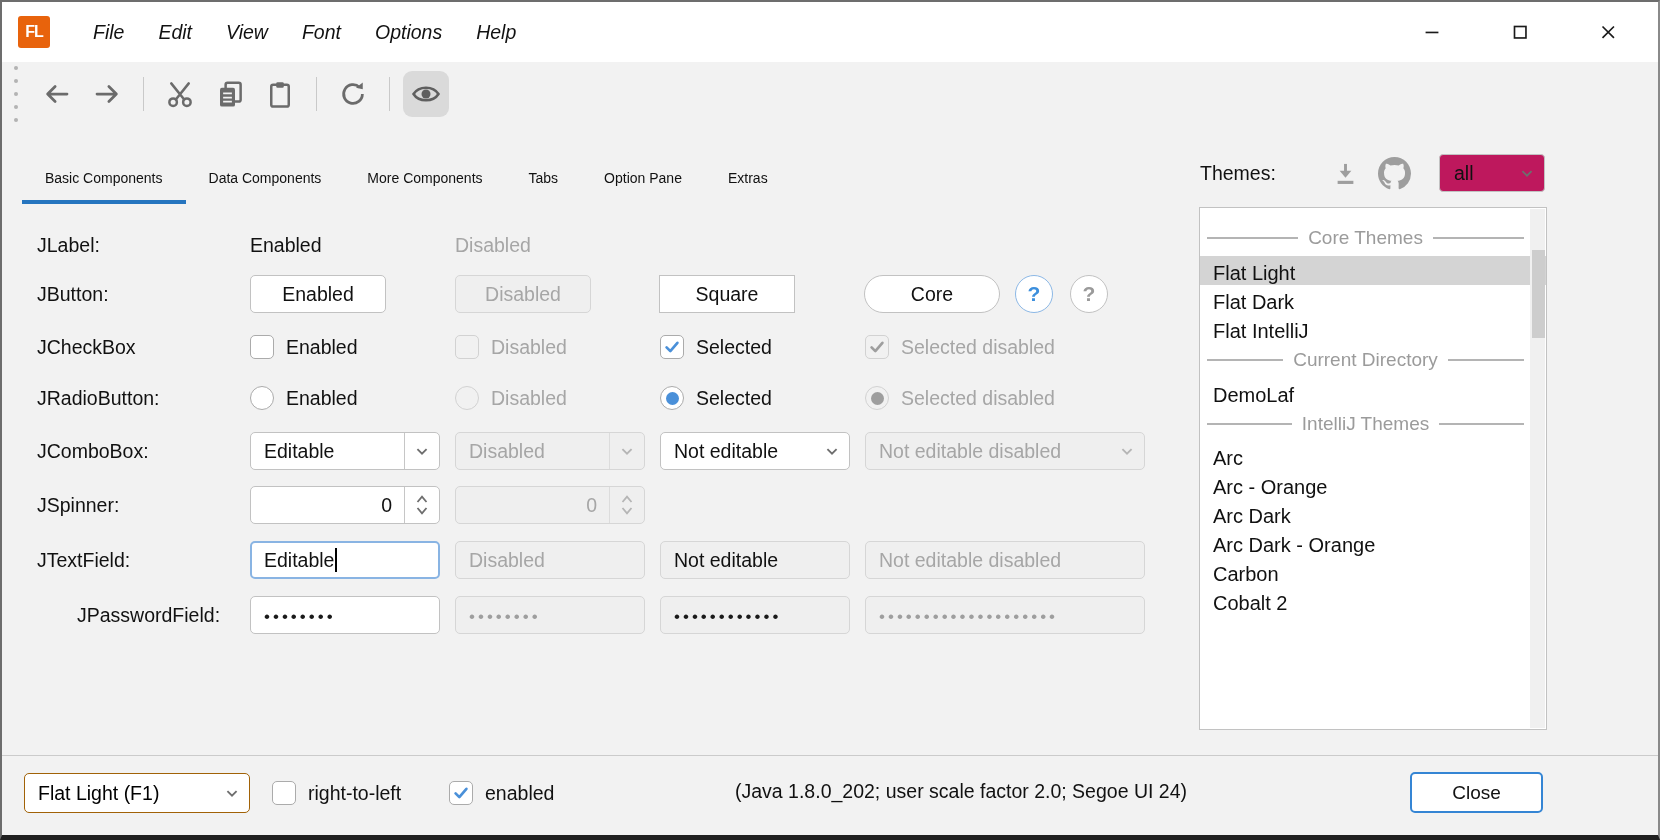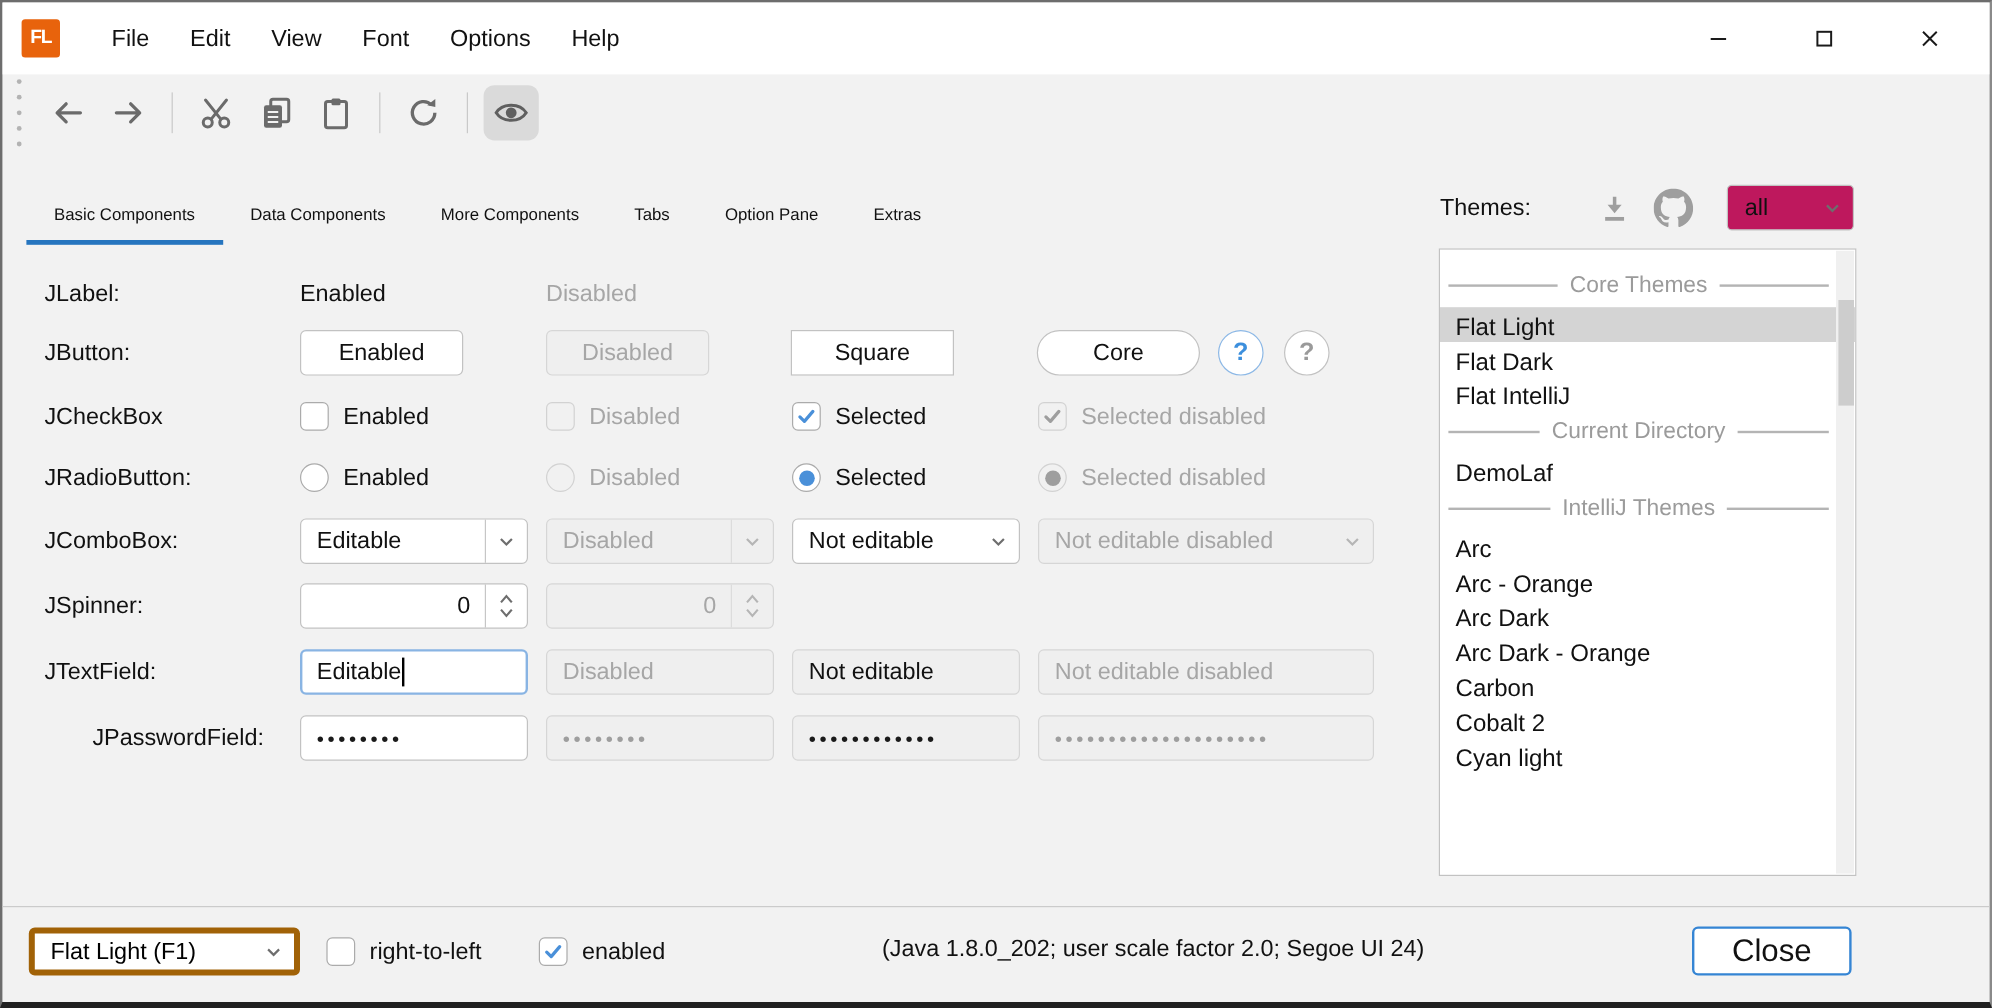--- a/index.html
+++ b/index.html
@@ -6,21 +6,21 @@
   body { font-family:"Liberation Sans", sans-serif; background:#888; }
   .window {
     position:relative; width:1660px; height:840px; background:#f2f2f2;
     border-left:2px solid #6d6d6d; border-top:2px solid #6d6d6d; border-right:2px solid #8a8a8a;
     border-bottom:5px solid #202020; overflow:hidden;
   }
   
   .titlebar { position:absolute; top:0; left:0; right:0; height:60px; background:#ffffff; display:flex; align-items:center; }
   .logo { width:32px; height:32px; margin-left:16px; background:#e8630c; border-radius:3px;
           color:#fff; font-weight:bold; font-size:16px; display:flex; align-items:center; justify-content:center; letter-spacing:-1px; }
-  .menus { display:flex; margin-left:26px; height:60px; }
+  .menus { display:flex; margin-left:26px; height:60px;font-style:italic; }
   .menu-item { padding:0 17px; font-size:19.5px; color:#111; line-height:60px; cursor:default; }
   .win-title { position:absolute; left:880px; top:0; height:60px; line-height:60px; font-size:19.5px; color:#5a5a5a; }
   .win-controls { position:absolute; right:6px; top:0; height:60px; display:flex; }
   .win-btn { width:88px; height:60px; display:flex; align-items:center; justify-content:center; }
   
   .toolbar { position:absolute; top:62px; left:0; height:60px; display:flex; align-items:center; }
   .grip { display:flex; flex-direction:column; gap:9px; margin:0 14px 0 12px; }
   .grip i { width:4px; height:4px; border-radius:50%; background:#b3b3b3; }
   .tool-btn { width:46px; height:46px; display:flex; align-items:center; justify-content:center; border-radius:9px; margin:0 2px; }
   .tool-btn.toggled { background:#dadada; }
@@ -83,27 +83,27 @@
         display:flex; align-items:center; padding-left:13px; font-size:19.5px; color:#111; }
   .tf.focused { border:2px solid #89b4e3; padding-left:12px; }
   .tf.gray { background:#efefef; border-color:#d6d6d6; }
   .tf.distext { color:#a6a6a6; }
   .caret { width:2px; height:24px; background:#000; margin-left:1px; }
   .pw { font-size:17px; letter-spacing:3px; color:#1a1a1a; padding-top:4px; }
   .pw.gray { color:#9e9e9e; }
   
   .bottom-sep { position:absolute; left:0; right:0; top:753px; height:1px; background:#cbcbcb; }
   .bottom-combo { position:absolute; left:22px; top:771px; width:226px; height:40px; background:#fff;
-                  border:5px solid #a16207; border-radius:5px; display:flex; align-items:center; font-size:19.5px; }
+                  border:1px solid #a16207; border-radius:5px; display:flex; align-items:center; font-size:19.5px; }
   .bottom-combo .txt { flex:1; padding-left:13px; }
   .bottom-combo .arr { width:34px; display:flex; justify-content:center; }
   .status-text { position:absolute; left:733px; top:778px; font-size:19.5px; color:#111; }
   .close-btn { position:absolute; left:1408px; top:770px; width:133px; height:41px; background:#fff;
                border:2px solid #3585d4; border-radius:5px; display:flex; align-items:center; justify-content:center;
-               font-size:26px; color:#111; }
+               font-size:19px; color:#111; }
   svg { display:block; }
 </style>
 </head>
 <body>
 
 <div class="window">
 
   <div class="titlebar">
     <div class="logo">FL</div>
     <div class="menus">
@@ -250,21 +250,20 @@
     <div class="theme-item">Flat IntelliJ</div>
     <div class="theme-sep">Current Directory</div>
     <div class="theme-item">DemoLaf</div>
     <div class="theme-sep">IntelliJ Themes</div>
     <div class="theme-item">Arc</div>
     <div class="theme-item">Arc - Orange</div>
     <div class="theme-item">Arc Dark</div>
     <div class="theme-item">Arc Dark - Orange</div>
     <div class="theme-item">Carbon</div>
     <div class="theme-item">Cobalt 2</div>
-    <div class="theme-item">Cyan light</div>
     <div class="vscroll-track"></div>
     <div class="vscroll-thumb"></div>
   </div>
 
   <div class="rowlabel" style="top:230px;">JLabel:</div>
   <div class="plain-lab" style="left:248px; top:230px;">Enabled</div>
   <div class="plain-lab dis" style="left:453px; top:230px;">Disabled</div>
 
   <div class="rowlabel" style="top:279px;">JButton:</div>
   <div class="btn" style="left:248px; top:273px;">Enabled</div>

